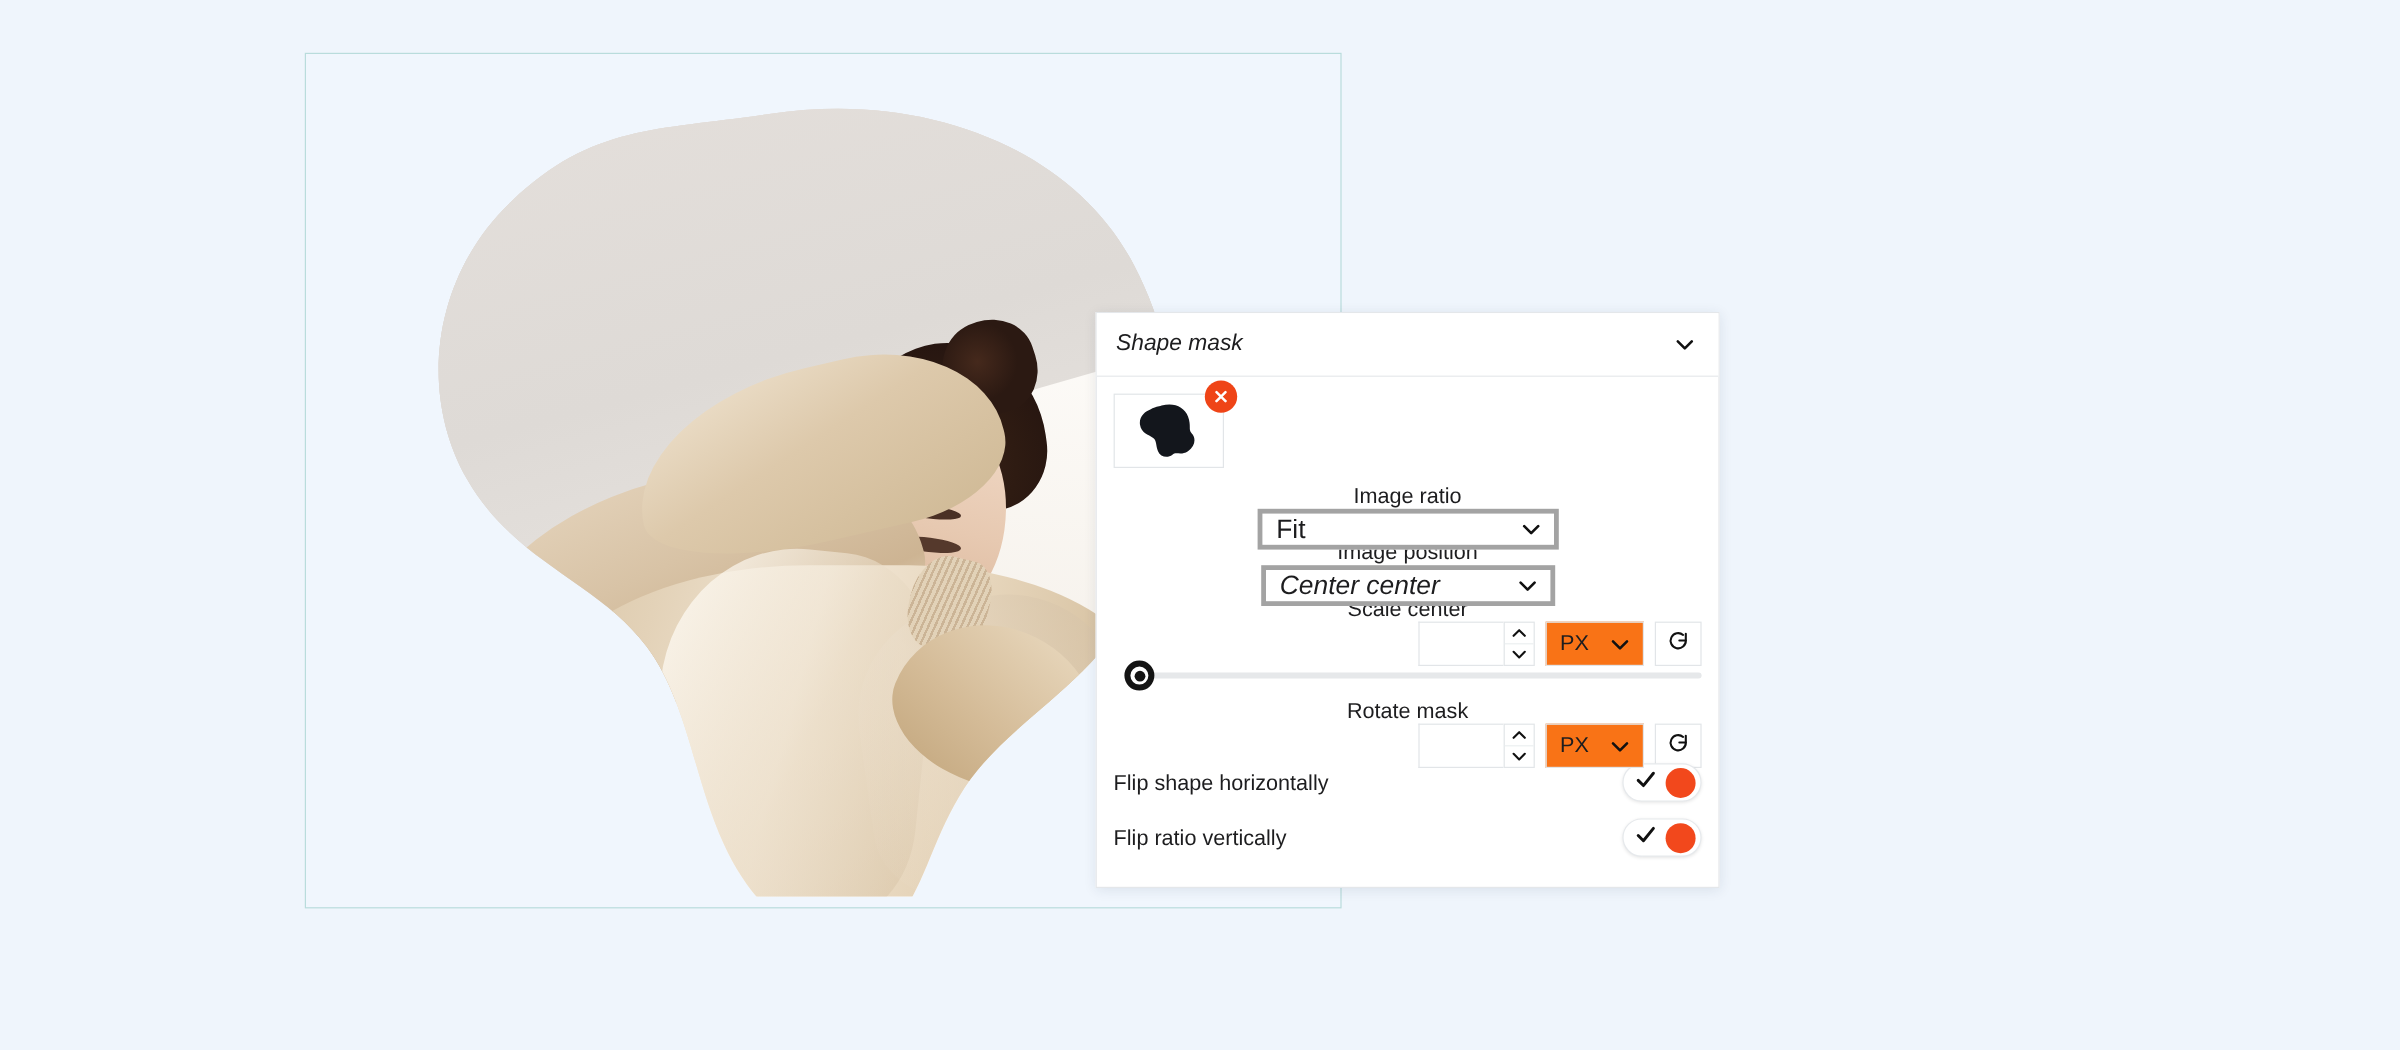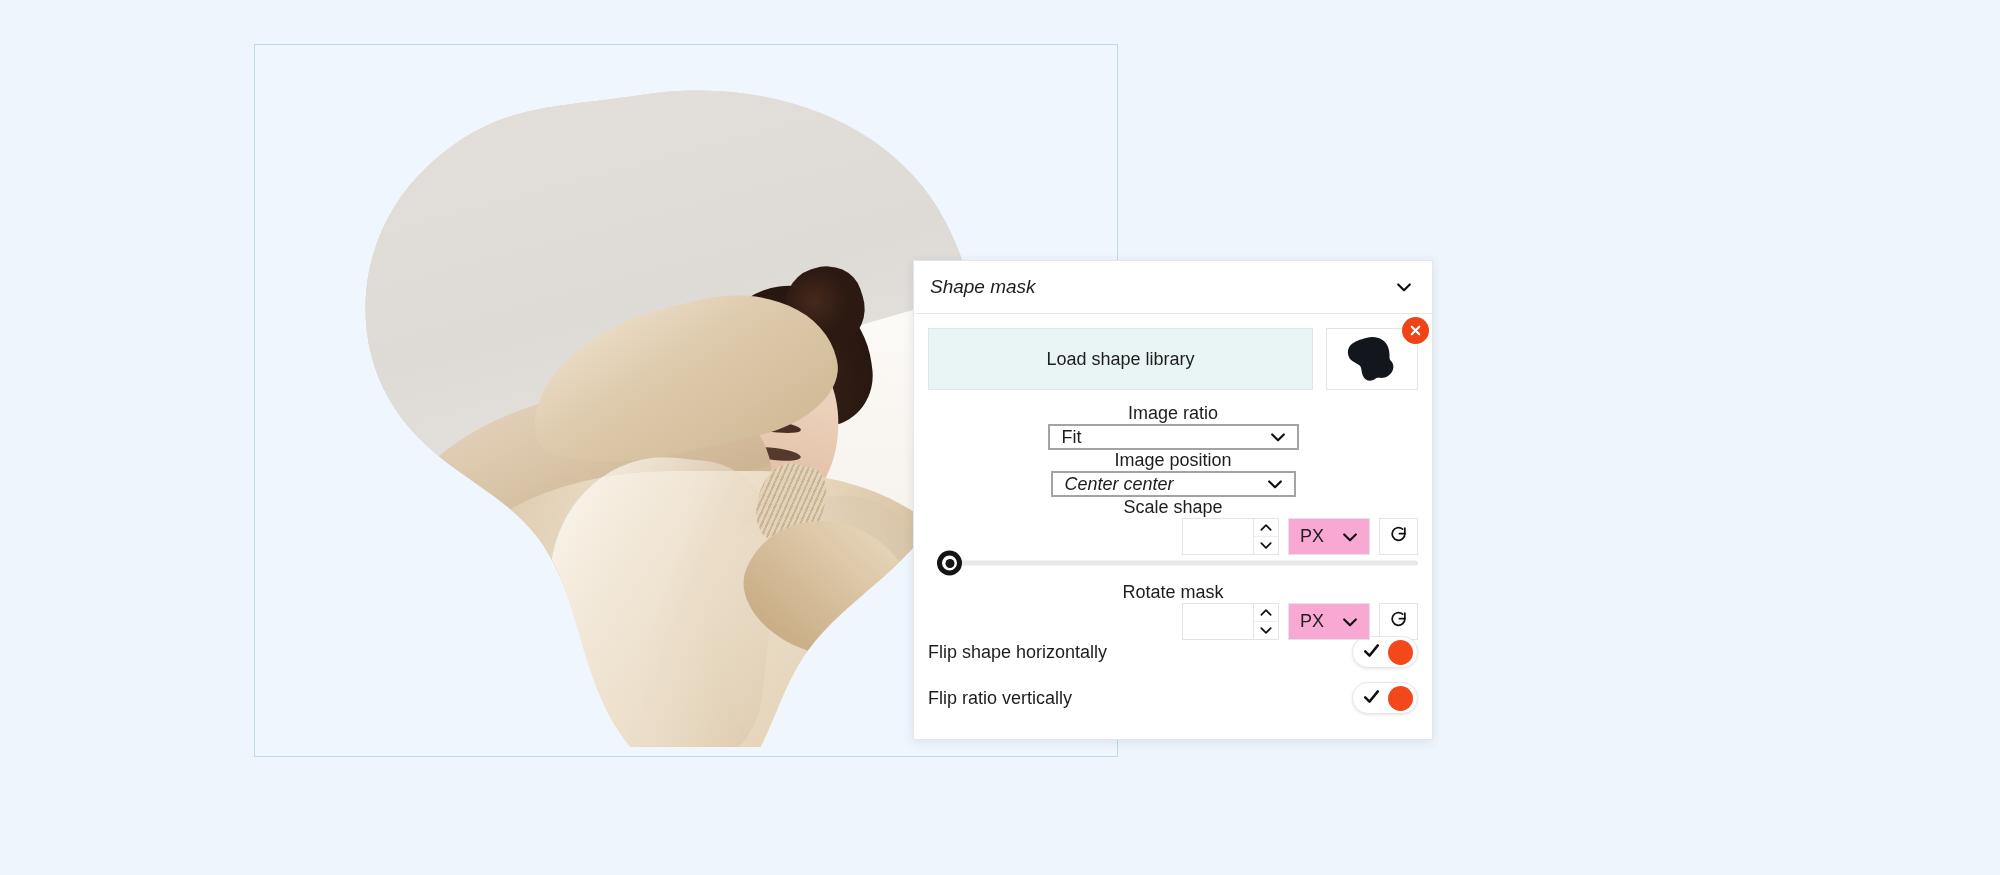--- a/index.html
+++ b/index.html
@@ -157,24 +157,24 @@
     width: 27px; height: 27px; border-radius: 50%;
     background: #ef4417;
     display: flex; align-items: center; justify-content: center;
     cursor: pointer;
   }
 
   .frow { display: flex; align-items: center; height: 47px; flex-direction: column; }
   .frow-label { font-size: 18px; color: #1d1d1f; white-space: nowrap; }
   .sel {
     position: relative;
-    height: 37px; border: 2px solid #a3a3a3; background: #fff;
+    height: 37px; border: 4px solid #a3a3a3; background: #fff;
     display: flex; align-items: center;
     padding: 0 34px 0 12px;
-    font-size: 18px; color: #1d1d1f; cursor: pointer;
+    font-size: 22px; color: #1d1d1f; cursor: pointer;
   }
   .sel .chev { position: absolute; right: 9px; top: 50%; transform: translateY(-50%); }
 
   .row-ratio { justify-content: space-between; }
   .row-ratio .sel { width: 251px; }
   .row-pos { justify-content: space-between; }
   .row-pos .sel { width: 245px; font-style: italic; }
 
   .numgroup { display: flex; align-items: center; margin-left: auto; }
   .numbox {
@@ -185,21 +185,21 @@
     width: 26px; height: 37px;
     border: 1px solid #e2e5e8; background: #fff;
     display: flex; flex-direction: column;
     align-items: center; justify-content: center;
     cursor: pointer;
   }
   .spin .half { height: 18px; display: flex; align-items: center; justify-content: center; width:100%; }
   .spin .half + .half { border-top: 1px solid #eceff1; }
   .unit-sel {
     width: 82px; height: 37px; margin-left: 9px;
-    border: 1px solid #e2e5e8; background: #f9a8d4;
+    border: 1px solid #e2e5e8; background: #f97316;
     position: relative; display: flex; align-items: center;
     padding-left: 11px; font-size: 18px; color: #1d1d1f; cursor: pointer;
   }
   .reset-btn {
     width: 39px; height: 37px; margin-left: 9px;
     border: 1px solid #e2e5e8; background: #fff;
     display: flex; align-items: center; justify-content: center; cursor: pointer;
   }
 
   .slider-row { height: 38px; display: flex; align-items: center; position: relative; }
@@ -266,21 +266,20 @@
       <span>
         <svg class="chev" viewBox="0 0 24 24" fill="none" stroke="#111" stroke-width="2.6" stroke-linecap="round" stroke-linejoin="round">
             <polyline points="5,9 12,16 19,9"></polyline>
           </svg>
       </span>
     </div>
 
     <div class="panel-body">
 
       <div class="row-top">
-        <div class="load-btn">Load shape library</div>
         <div class="thumb-wrap">
           <div class="thumb">
             <span>
               <svg width="52" height="46" viewBox="0 0 52 46">
                 <path fill="#13161c" d="M20 2 C30 -1 39 3 42 11 C45 19 42 22 45 25 C49 29 48 36 42 40 C36 44 32 40 29 43 C25 46 19 45 17 40 C15 35 16 31 13 29 C9 26 3 25 2 18 C1 11 6 7 11 5 C15 3 17 3 20 2 Z"></path>
               </svg>
             </span>
           </div>
           <div class="thumb-close">
             <svg width="15" height="15" viewBox="0 0 24 24" stroke="#fff" stroke-width="3.4" stroke-linecap="round">
@@ -309,21 +308,21 @@
           <span>Center center</span>
           <span>
             <svg class="chev" viewBox="0 0 24 24" fill="none" stroke="#111" stroke-width="2.6" stroke-linecap="round" stroke-linejoin="round">
                 <polyline points="5,9 12,16 19,9"></polyline>
               </svg>
           </span>
         </div>
       </div>
 
       <div class="frow">
-        <span class="frow-label">Scale shape</span>
+        <span class="frow-label">Scale center</span>
         <div class="numgroup">
           <input class="numbox" type="text" value="" style="">
           <div class="spin">
             <span class="half">
               <svg width="14" height="9" viewBox="0 0 24 14" fill="none" stroke="#111" stroke-width="3" stroke-linecap="round" stroke-linejoin="round">
                   <polyline points="4,11 12,3 20,11"></polyline>
                 </svg>
             </span>
             <span class="half">
               <svg width="14" height="9" viewBox="0 0 24 14" fill="none" stroke="#111" stroke-width="3" stroke-linecap="round" stroke-linejoin="round">

